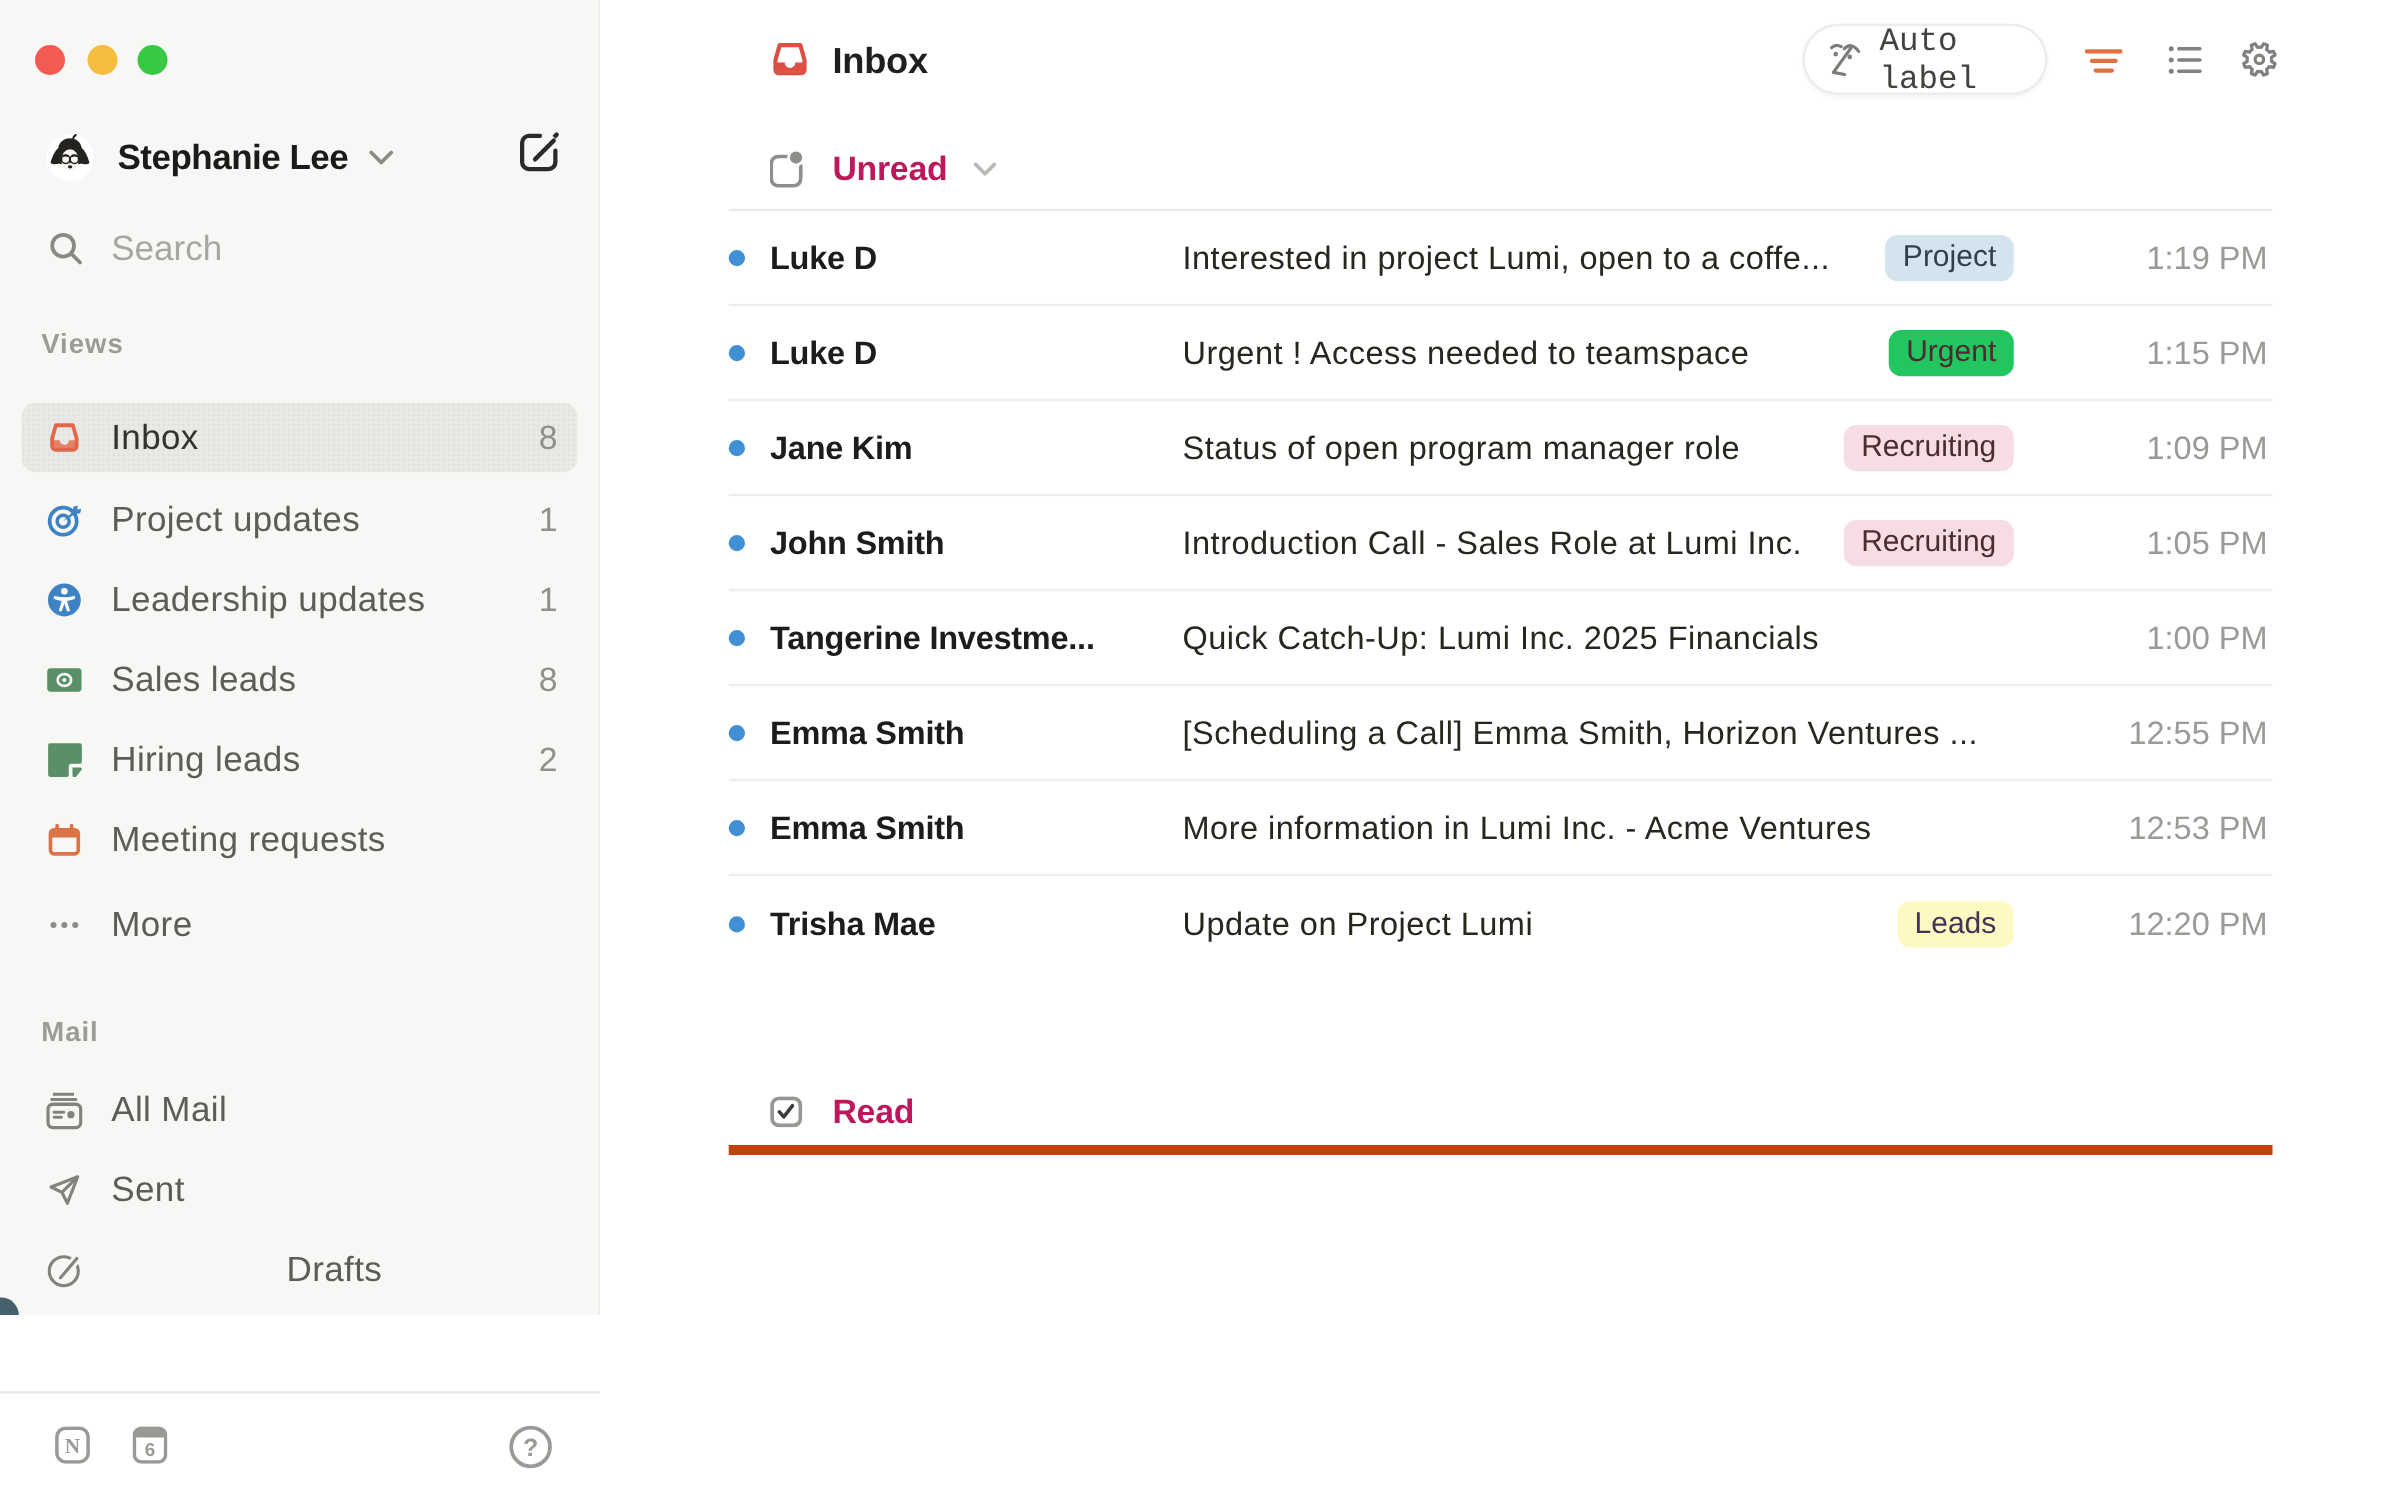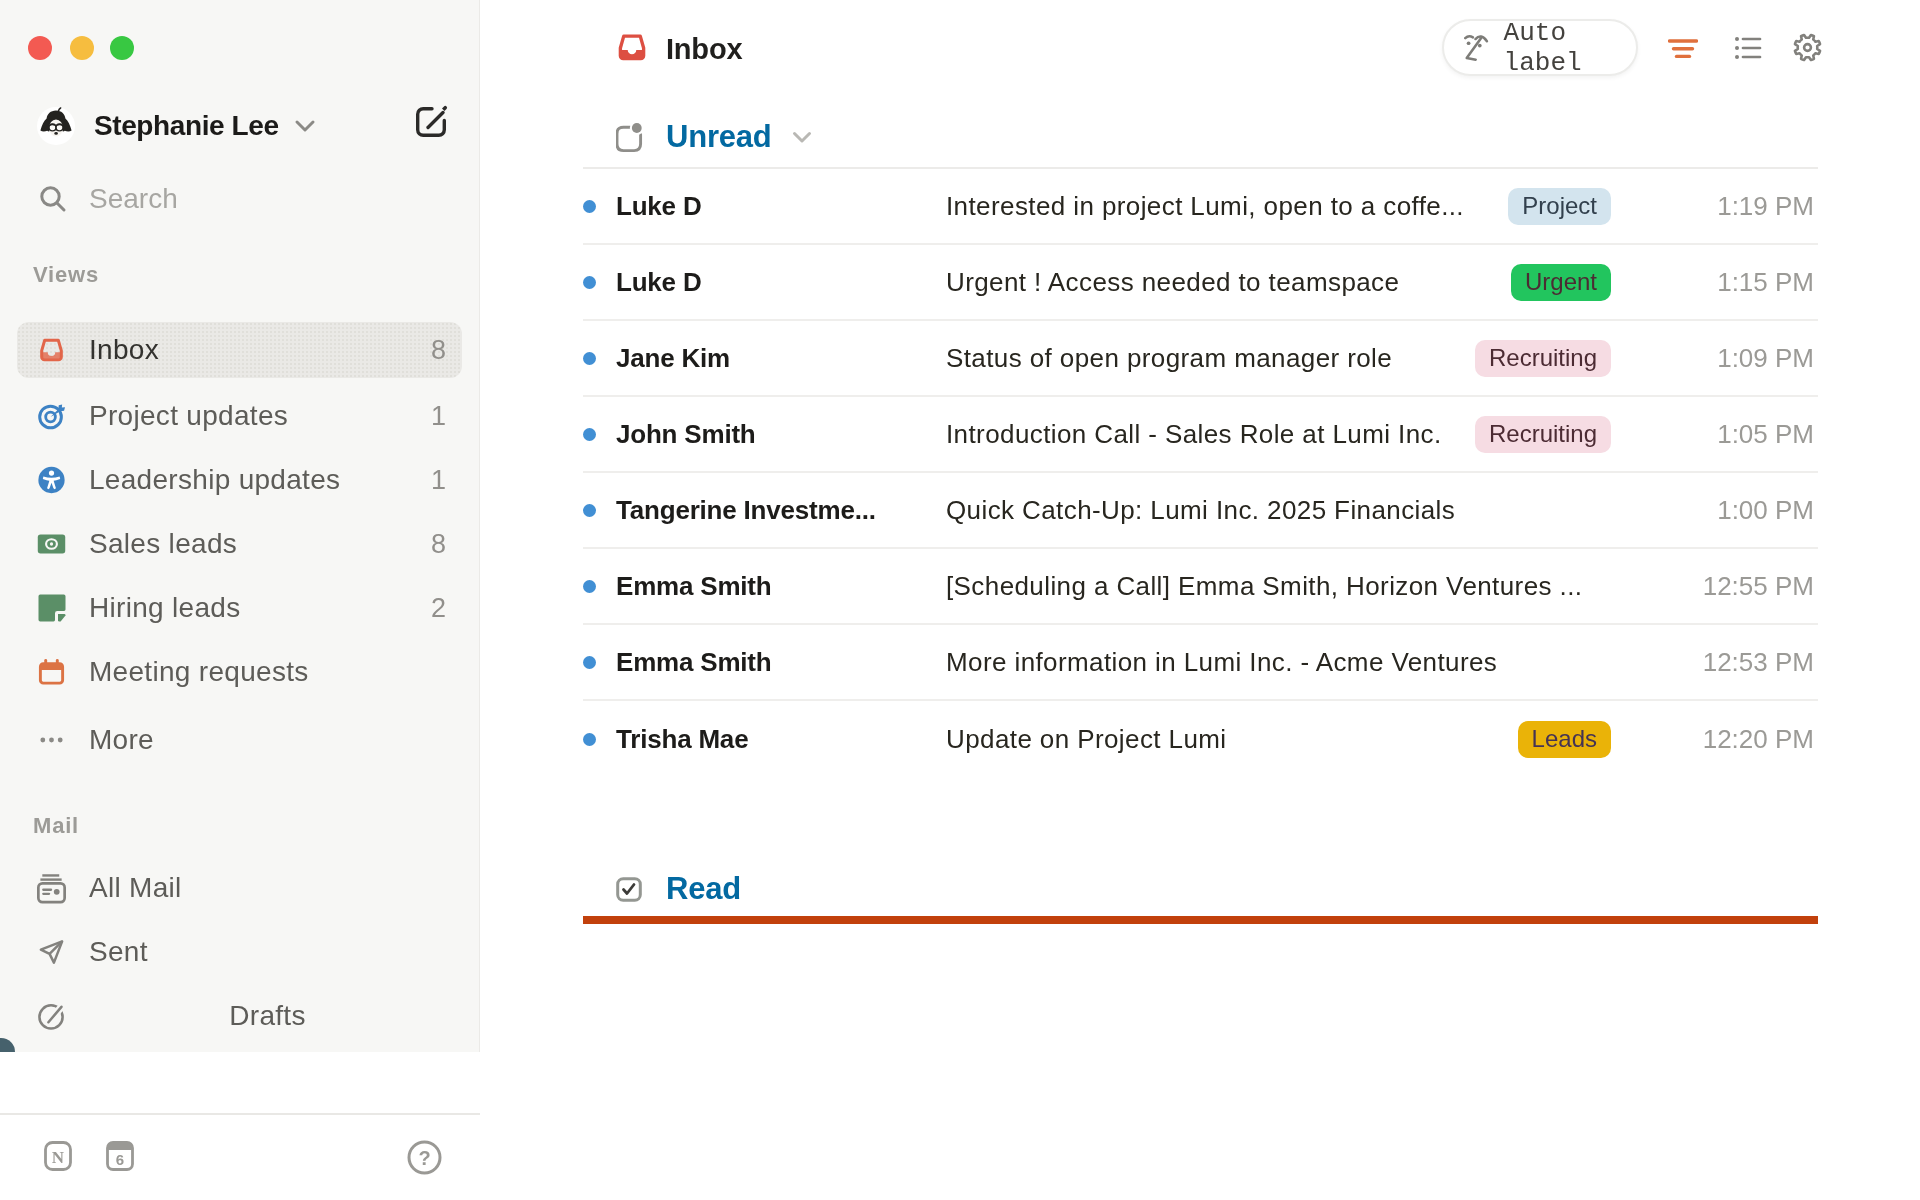--- a/index.html
+++ b/index.html
@@ -26,35 +26,35 @@
 #blob { position:absolute; left:0; bottom:0; width:15px; height:14px; background:#46616c; border-top-right-radius:14px; }
 
 #main { position:absolute; left:481px; top:0; width:1439px; height:1200px; background:#fff; }
 #mtitle { position:absolute; left:185px; top:33px; font-size:29px; font-weight:700; color:#201f1d; letter-spacing:-0.2px; }
 #autolabel { position:absolute; left:961px; top:19px; width:196px; height:57px; background:#fff;
   border:2px solid #ececea; border-radius:29px; box-shadow:0 2px 4px rgba(0,0,0,0.05);
   display:flex; align-items:center; padding-left:20px; }
 #autolabel span { margin-left:15px; font-size:26px; font-weight:500; color:#44423e;font-family:Liberation Mono, monospace; }
 .hicon { position:absolute; top:33px; }
 #unread { position:absolute; left:135px; top:119px; display:flex; align-items:center; }
-#unread .t, #read .t { margin-left:18px; font-size:31px; font-weight:700; color:#0369a1; letter-spacing:-0.2px; }
+#unread .t, #read .t { margin-left:18px; font-size:27px; font-weight:700; color:#be185d; letter-spacing:-0.2px; }
 #list { position:absolute; left:102px; top:167px; width:1235px; }
 #list { border-top:2px solid #ecebe9; }
 .row { height:76px; display:flex; align-items:center; padding-right:4px; }
 .row.b { border-bottom:2px solid #efeeec; }
 .dot { width:13px; height:13px; border-radius:50%; background:#418fd4; flex:none; }
 .sender { margin-left:20px; width:330px; flex:none; font-size:26px; font-weight:700; color:#1d1c1a; letter-spacing:-0.2px; white-space:nowrap; overflow:hidden; }
 .subj { flex:1; font-size:26px; color:#28261f; letter-spacing:0.4px; white-space:nowrap; overflow:hidden; }
 .chip { flex:none; height:37px; border-radius:10px; padding:0 14px; display:flex; align-items:center;
   font-size:24px; font-weight:500; }
 .time { flex:none; width:203px; text-align:right; font-size:26px; color:#9b9a96; }
 .c-blue { background:#d3e4ee; color:#32404d; }
 .c-red { background:#22c55e; color:#4c2b33; }
 .c-pink { background:#f6dce3; color:#4c2b33; }
-.c-purple { background:#eab308; color:#453354; }
+.c-purple { background:#fef9c3; color:#453354; }
 #read { position:absolute; left:102px; top:862px; width:1235px; height:62px; border-bottom:8px solid #c2410c;
   display:flex; align-items:center; padding-left:33px; }
 #read .t { margin-left:24px; }
 </style>
 </head>
 <body>
 <div id="sidebar">
   <div class="light" style="left:28px; background:#f35a52;"></div>
   <div class="light" style="left:70px; background:#f6bd3f;"></div>
   <div class="light" style="left:110px; background:#38c842;"></div>

